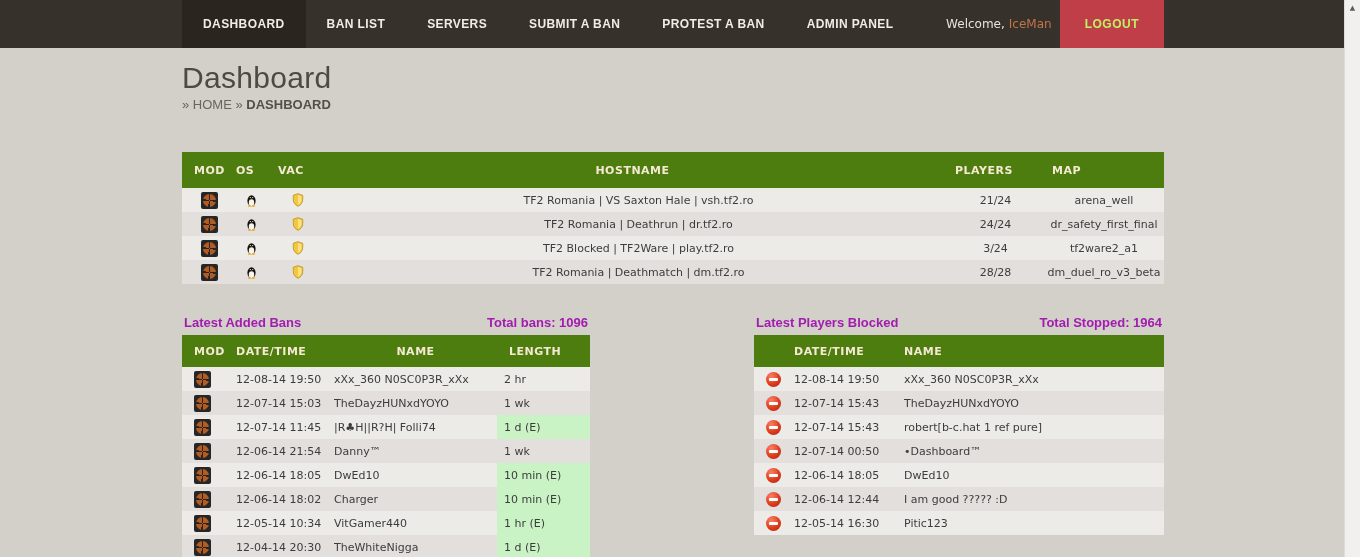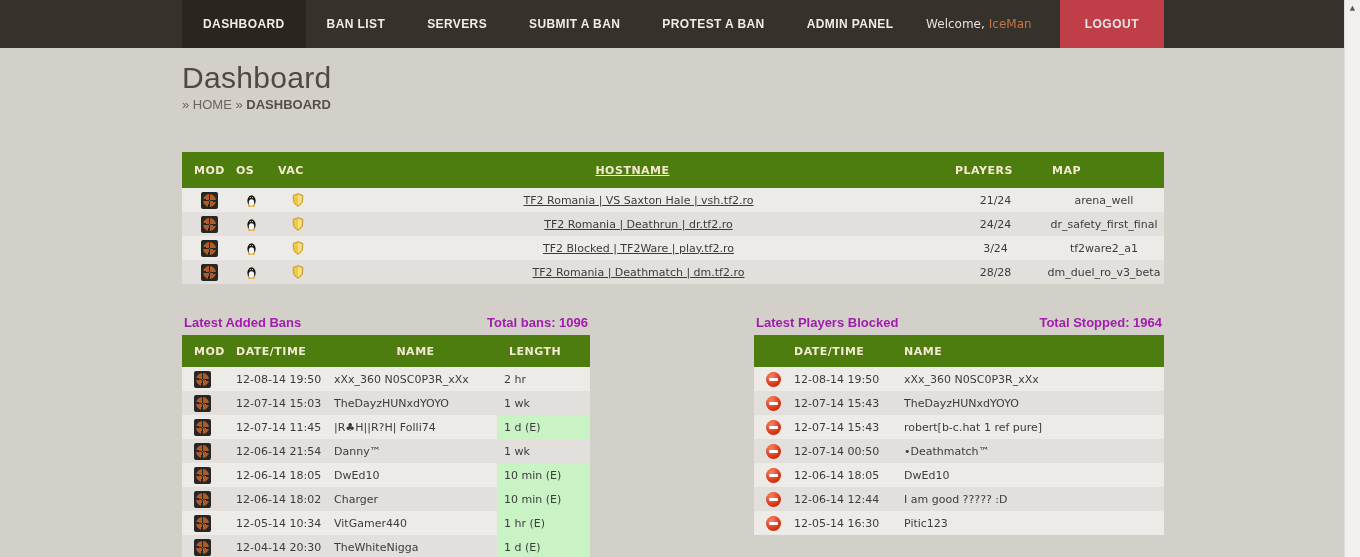--- a/index.html
+++ b/index.html
@@ -19,26 +19,26 @@
   }
   .nav-menu { display:flex; list-style:none; align-items:stretch; }
   .nav-item {
     display:flex; align-items:center; padding:0 21px;
     color:#f2ece4; font:bold 12px "Liberation Sans", sans-serif;
     letter-spacing:.4px; cursor:pointer; white-space:nowrap;
   }
   .nav-item.active { background:#2a251f; }
   .nav-right { display:flex; align-items:stretch; }
   .welcome {
-    display:flex; align-items:center; margin-right:28px;
+    display:flex; align-items:center; margin-right:8px;
     color:#e9e2d9; font:12px "DejaVu Sans", sans-serif; white-space:nowrap;
   }
   .username { color:#c0754a; margin-left:4px; cursor:pointer; }
   .logout-btn {
-    background:#bf3e47; border:none; color:#e5e5e5; cursor:pointer;
+    background:#bf3e47; border:none; color:#bef264; cursor:pointer;
     padding:0 25px; font:bold 12px "Liberation Sans", sans-serif; letter-spacing:.5px;
   }
 
   
   .content { width:982px; margin-left:182px; }
   .page-title {
     margin-top:13px; font:normal 30px "Liberation Sans", sans-serif;
     color:#4e4943; letter-spacing:.3px;
   }
   .breadcrumb { margin-top:2px; font:13px "Liberation Sans", sans-serif; color:#6b655c; }
@@ -54,21 +54,21 @@
   tbody td { height:24px; padding:0 0 0 12px; white-space:nowrap; overflow:hidden; }
   tbody tr:nth-child(odd)  { background:#edebe8; }
   tbody tr:nth-child(even) { background:#e2dfdc; }
 
   
   .servers-table { width:982px; margin-top:40px; }
   .servers-table thead th { height:36px; }
   .servers-table .c-mod  { width:42px; }
   .servers-table .c-os   { width:42px; }
   .servers-table .c-vac  { width:52px; }
-  .servers-table .c-host { width:629px;text-decoration:underline; }
+  .servers-table .c-host { width:629px; }
   .servers-table .c-players { width:97px; }
   .servers-table .c-map  { width:120px; }
   .servers-table th.c-host { text-align:center; padding-left:0; }
   .servers-table td.c-players, .servers-table td.c-map { padding-left:0; }
   .servers-table th.c-players, .servers-table th.c-map { padding-left:8px; }
   .servers-table tbody tr { cursor:pointer;text-align:center; }
 
   
   .panels { margin-top:31px; display:flex; justify-content:space-between; }
   .panel-left  { width:408px; }
@@ -344,21 +344,21 @@
               <td class="c-name">TheDayzHUNxdYOYO</td>
             </tr>
             <tr>
               <td class="c-icon"><span class="block-icon"></span></td>
               <td class="c-date">12-07-14 15:43</td>
               <td class="c-name">robert[b-c.hat 1 ref pure]</td>
             </tr>
             <tr>
               <td class="c-icon"><span class="block-icon"></span></td>
               <td class="c-date">12-07-14 00:50</td>
-              <td class="c-name">•Deathmatch™</td>
+              <td class="c-name">•Dashboard™</td>
             </tr>
             <tr>
               <td class="c-icon"><span class="block-icon"></span></td>
               <td class="c-date">12-06-14 18:05</td>
               <td class="c-name">DwEd10</td>
             </tr>
             <tr>
               <td class="c-icon"><span class="block-icon"></span></td>
               <td class="c-date">12-06-14 12:44</td>
               <td class="c-name">I am good ????? :D</td>

